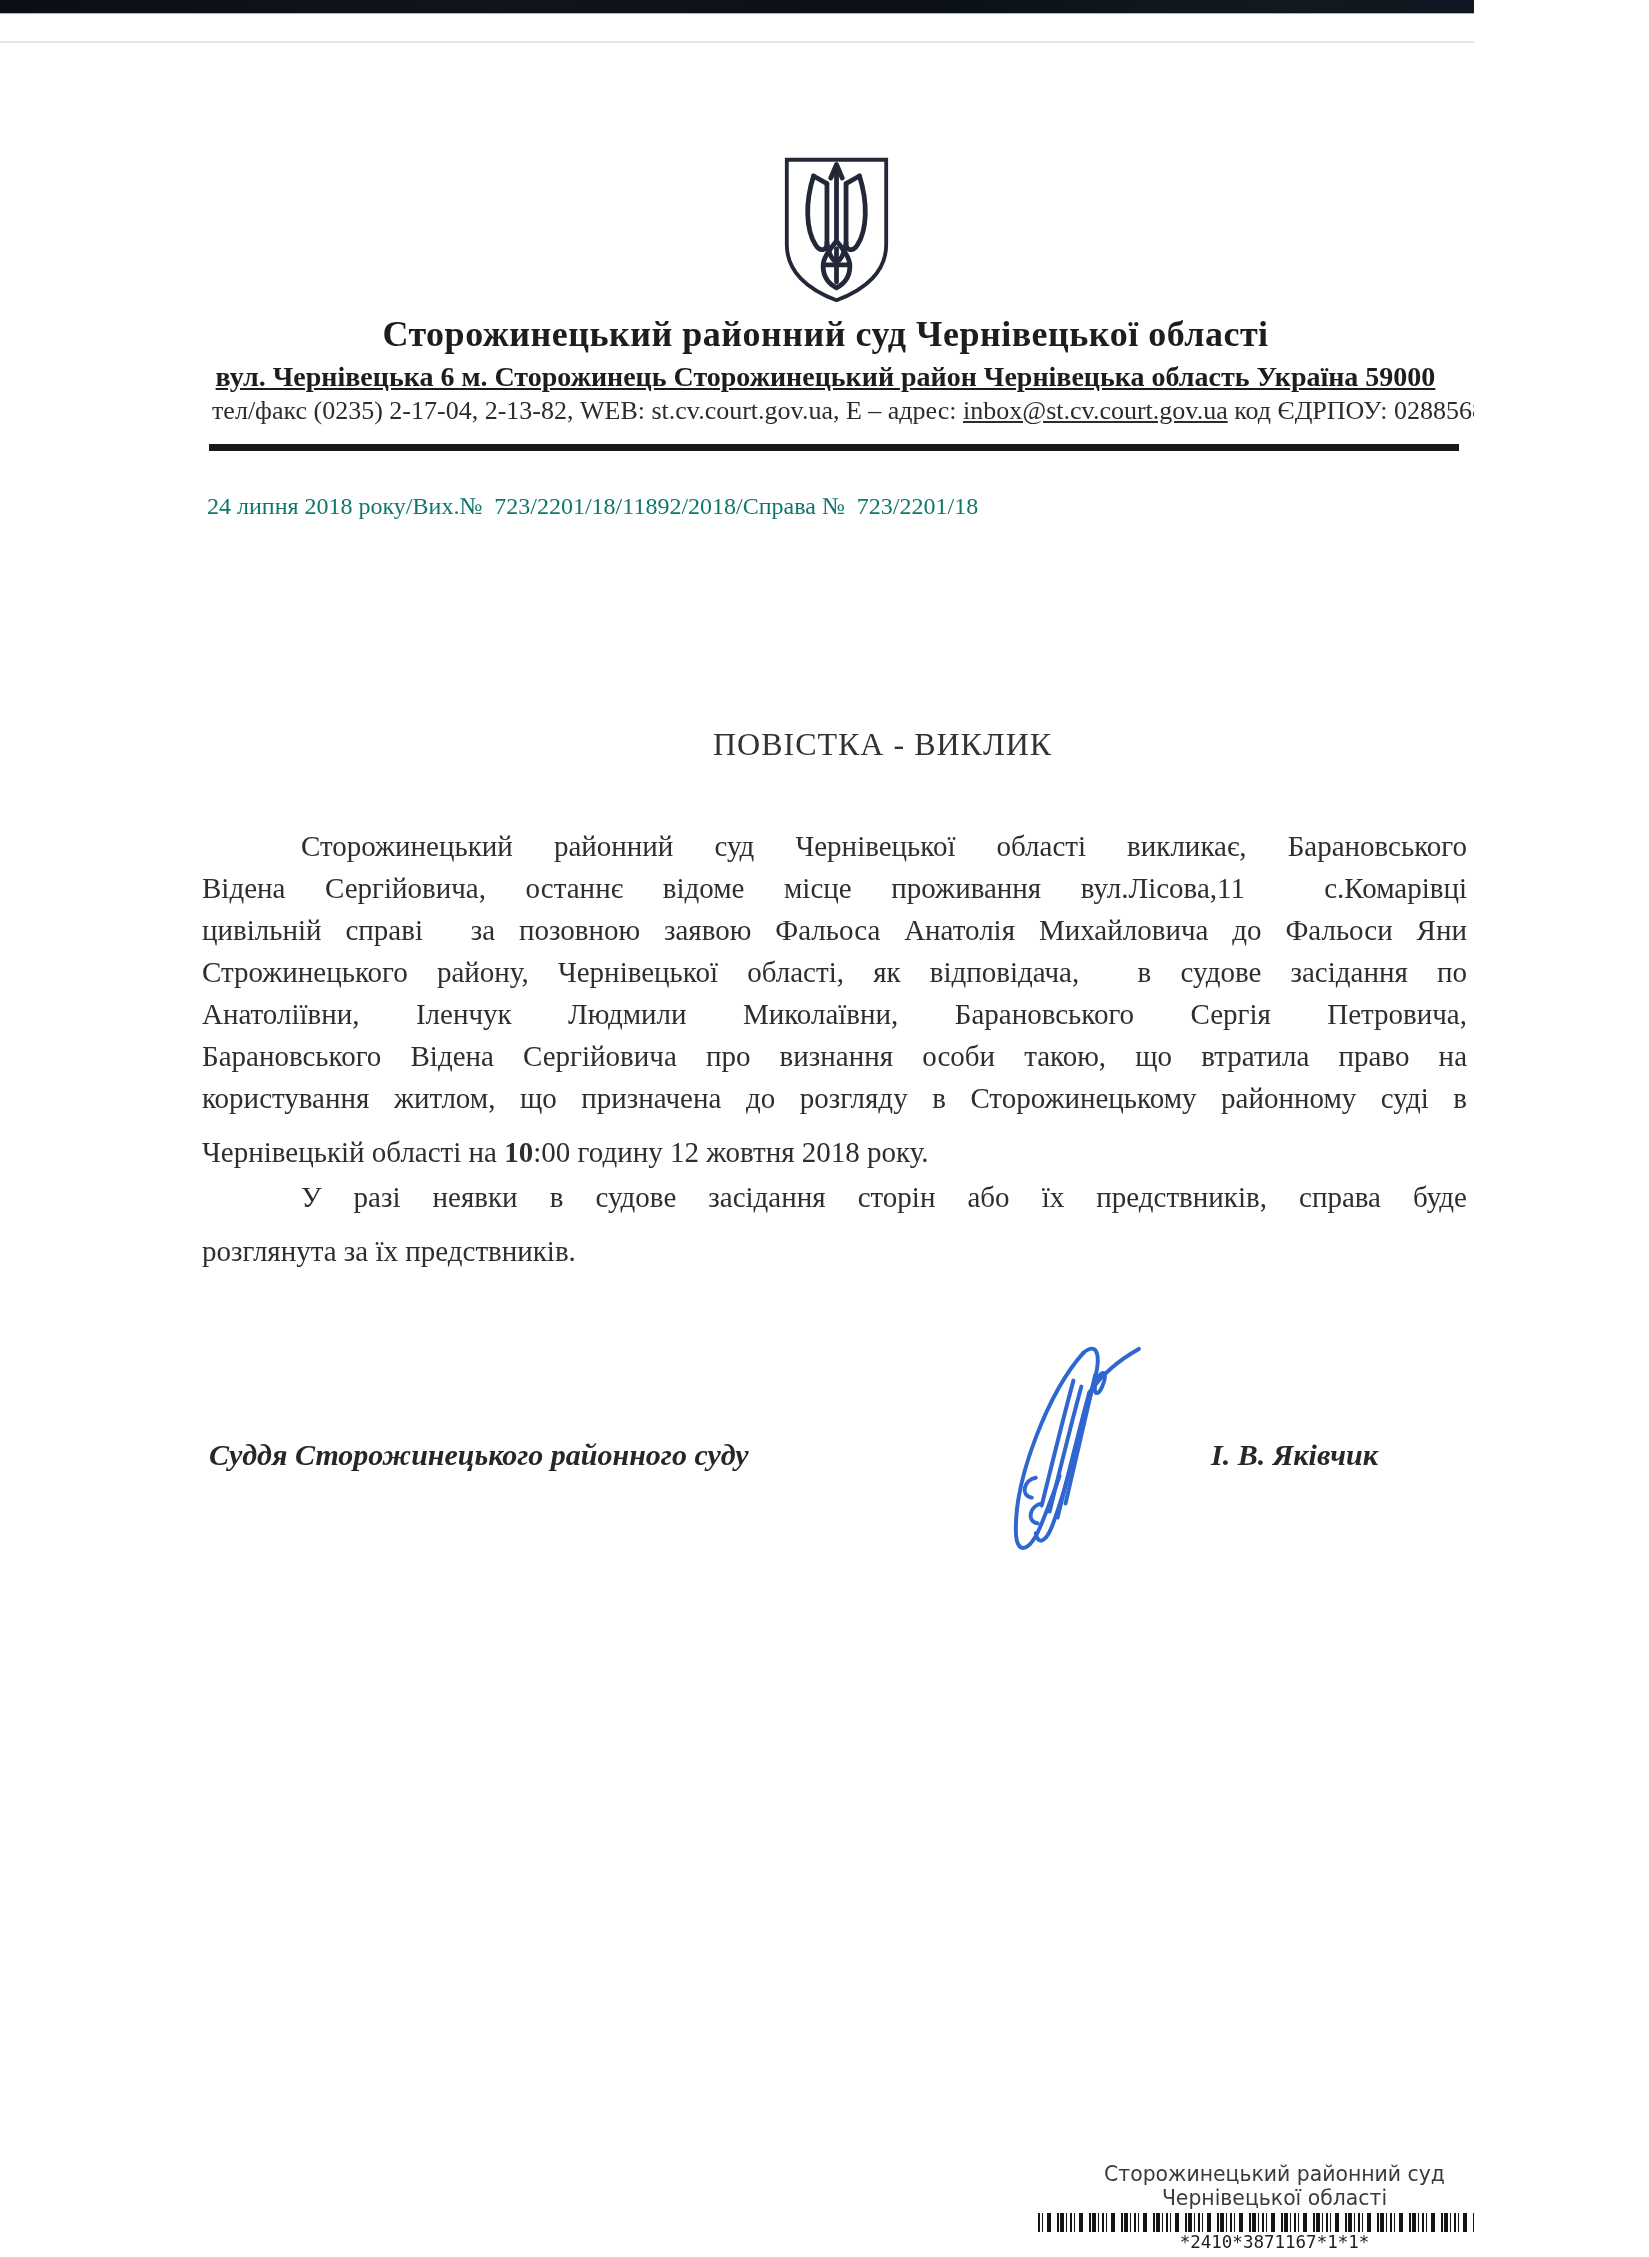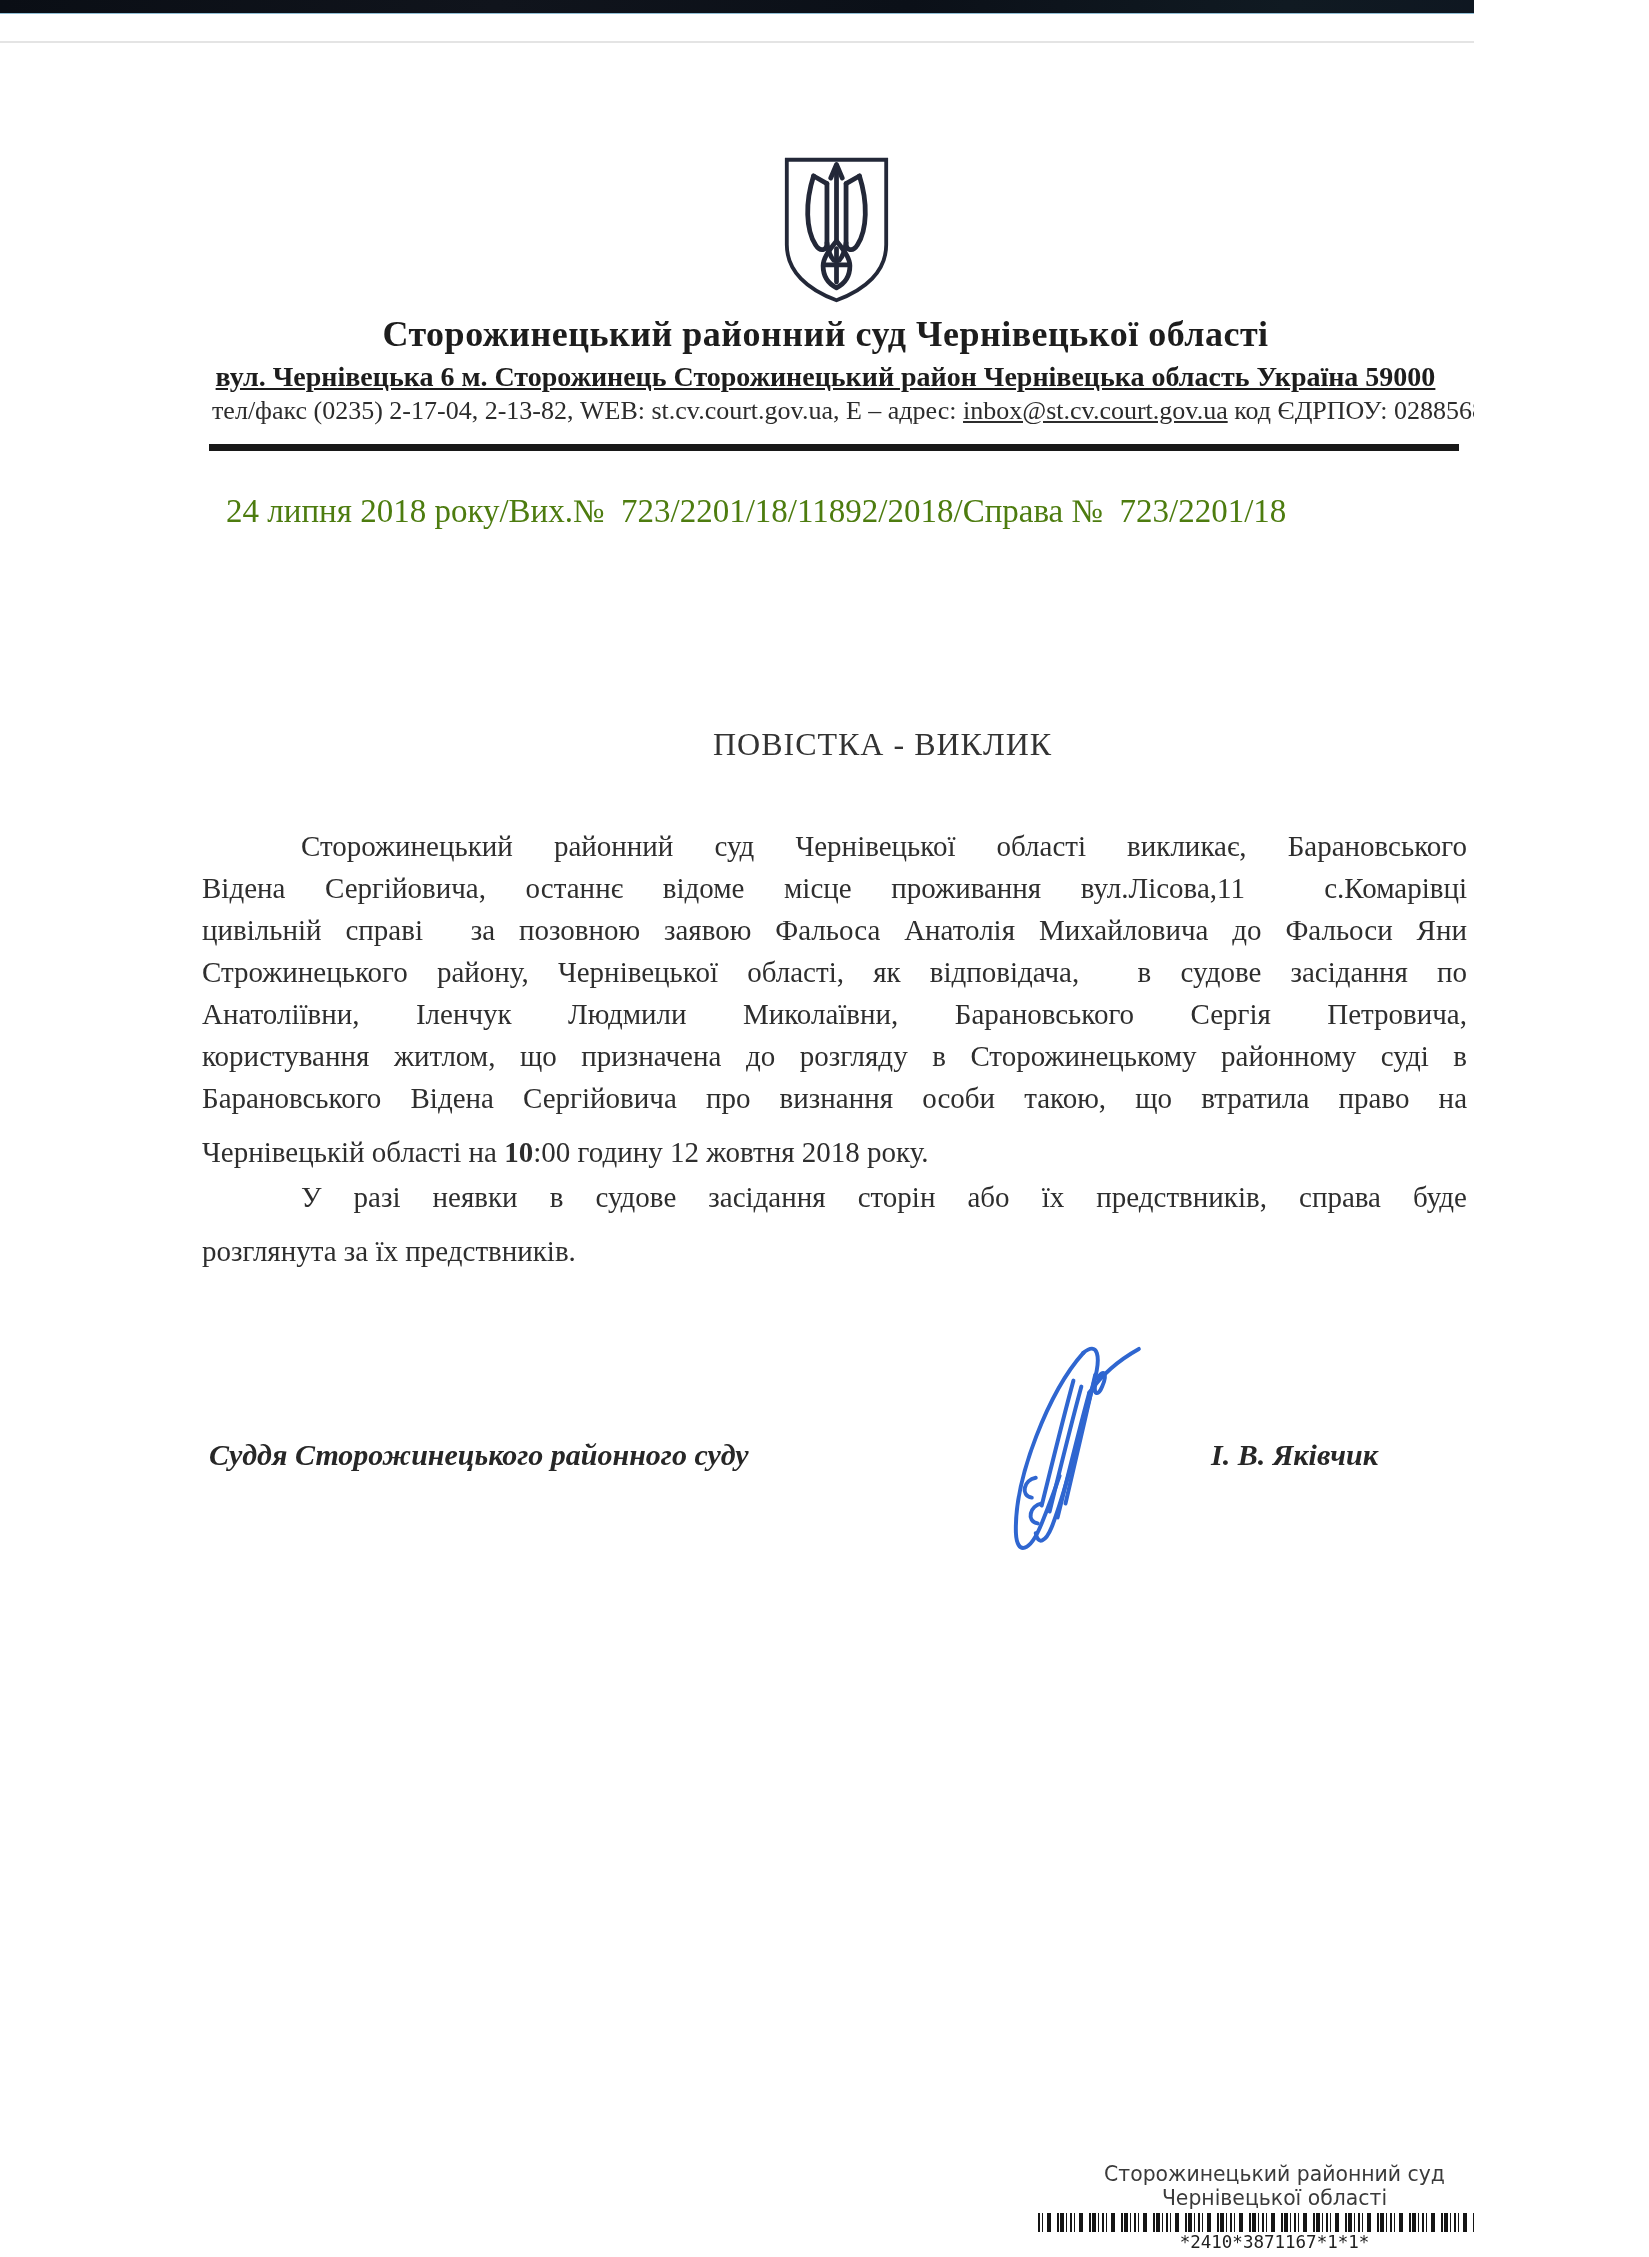--- a/index.html
+++ b/index.html
@@ -20,21 +20,21 @@
   .emblem{position:absolute;left:779px;top:155px;width:115px;height:151px;}
 
   
   .header{position:absolute;left:194px;top:313px;width:1263px;text-align:center;color:#1d1d1d;}
   .court-name{font-size:36px;font-weight:bold;letter-spacing:0.5px;line-height:43px;white-space:nowrap;}
   .court-address{font-size:28px;font-weight:bold;line-height:35px;margin-top:2.9px;text-decoration:underline;white-space:nowrap;}
   .court-contact{font-size:26px;line-height:31px;margin-top:1px;color:#2c2c2c;font-weight:normal;white-space:nowrap;margin-left:18px;}
   .court-contact .email{text-decoration:underline;}
   .rule{position:absolute;left:209px;top:444px;width:1250px;height:6.8px;background:#181818;}
 
-  .ref-line{position:absolute;left:207px;top:493px;font-size:33px;white-space:pre-wrap;color:#4d7c0f;margin-left:19px;}
+  .ref-line{position:absolute;left:207px;top:493px;font-size:24px;white-space:pre-wrap;color:#0f766e;}
 
   .doc-title{
     position:absolute;left:204px;top:726px;width:1263px;text-align:center;
     font-size:32px;letter-spacing:1px;color:#333;transform:translateX(47px);
   }
 
   
   .para{position:absolute;left:202px;width:1265px;font-size:29px;line-height:42px;color:#2e2e2e;}
   .p1{top:825px;}
   .p2{top:1176px;}
@@ -100,22 +100,22 @@
   <div class="ref-line">24 липня 2018 року/Вих.№  723/2201/18/11892/2018/Справа №  723/2201/18</div>
 
   <div class="doc-title">ПОВІСТКА - ВИКЛИК</div>
 
   <div class="para p1">
     <div class="jline indent">Сторожинецький районний суд Чернівецької області викликає, Барановського</div>
     <div class="jline">Відена Сергійовича, останнє відоме місце проживання вул.Лісова,11  с.Комарівці</div>
     <div class="jline">цивільній справі  за позовною заявою Фальоса Анатолія Михайловича до Фальоси Яни</div>
     <div class="jline">Строжинецького району, Чернівецької області, як відповідача,  в судове засідання по</div>
     <div class="jline">Анатоліївни, Іленчук Людмили Миколаївни, Барановського Сергія Петровича,</div>
+    <div class="jline">Барановського Відена Сергійовича про визнання особи такою, що втратила право на</div>
     <div class="jline">користування житлом, що призначена до розгляду в Сторожинецькому районному суді в</div>
-    <div class="jline">Барановського Відена Сергійовича про визнання особи такою, що втратила право на</div>
     <div class="lline"><span>Чернівецькій області на </span><span class="b">10</span><span>:00 годину 12 жовтня 2018 року.</span></div>
   </div>
 
   <div class="para p2">
     <div class="jline indent">У разі неявки в судове засідання сторін або їх предствників, справа буде</div>
     <div class="lline">розглянута за їх предствників.</div>
   </div>
 
   <div class="judge-role">Суддя Сторожинецького районного суду</div>
 

